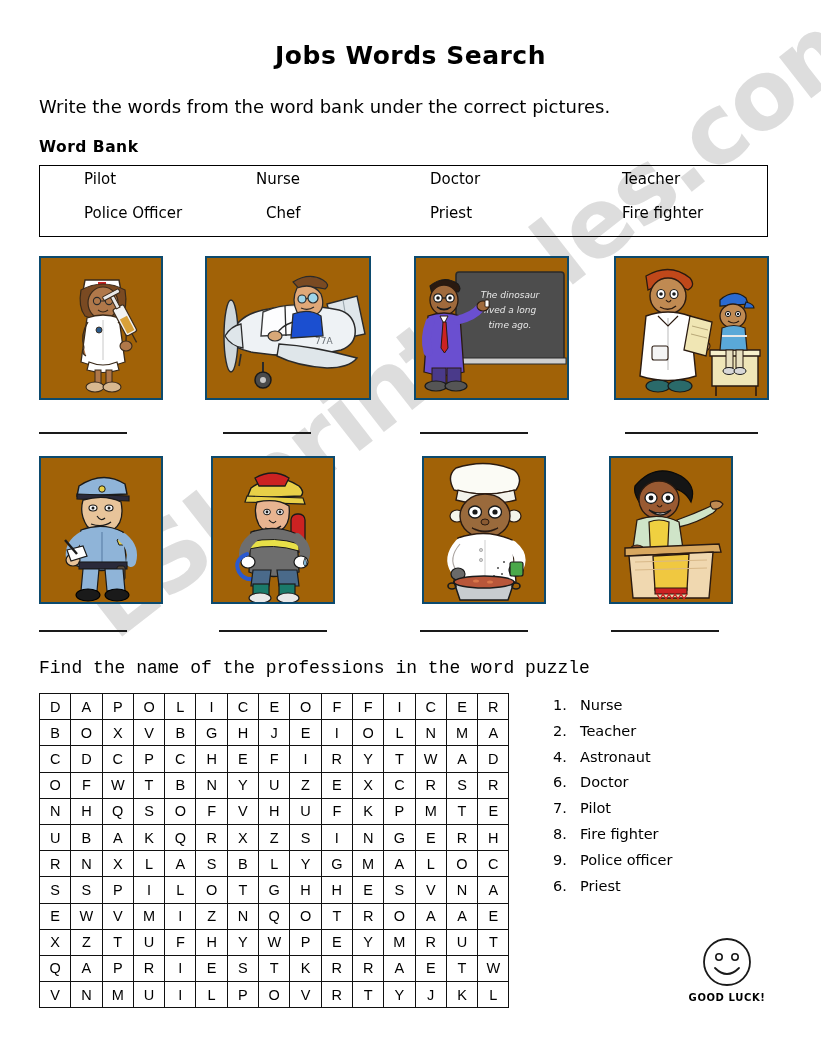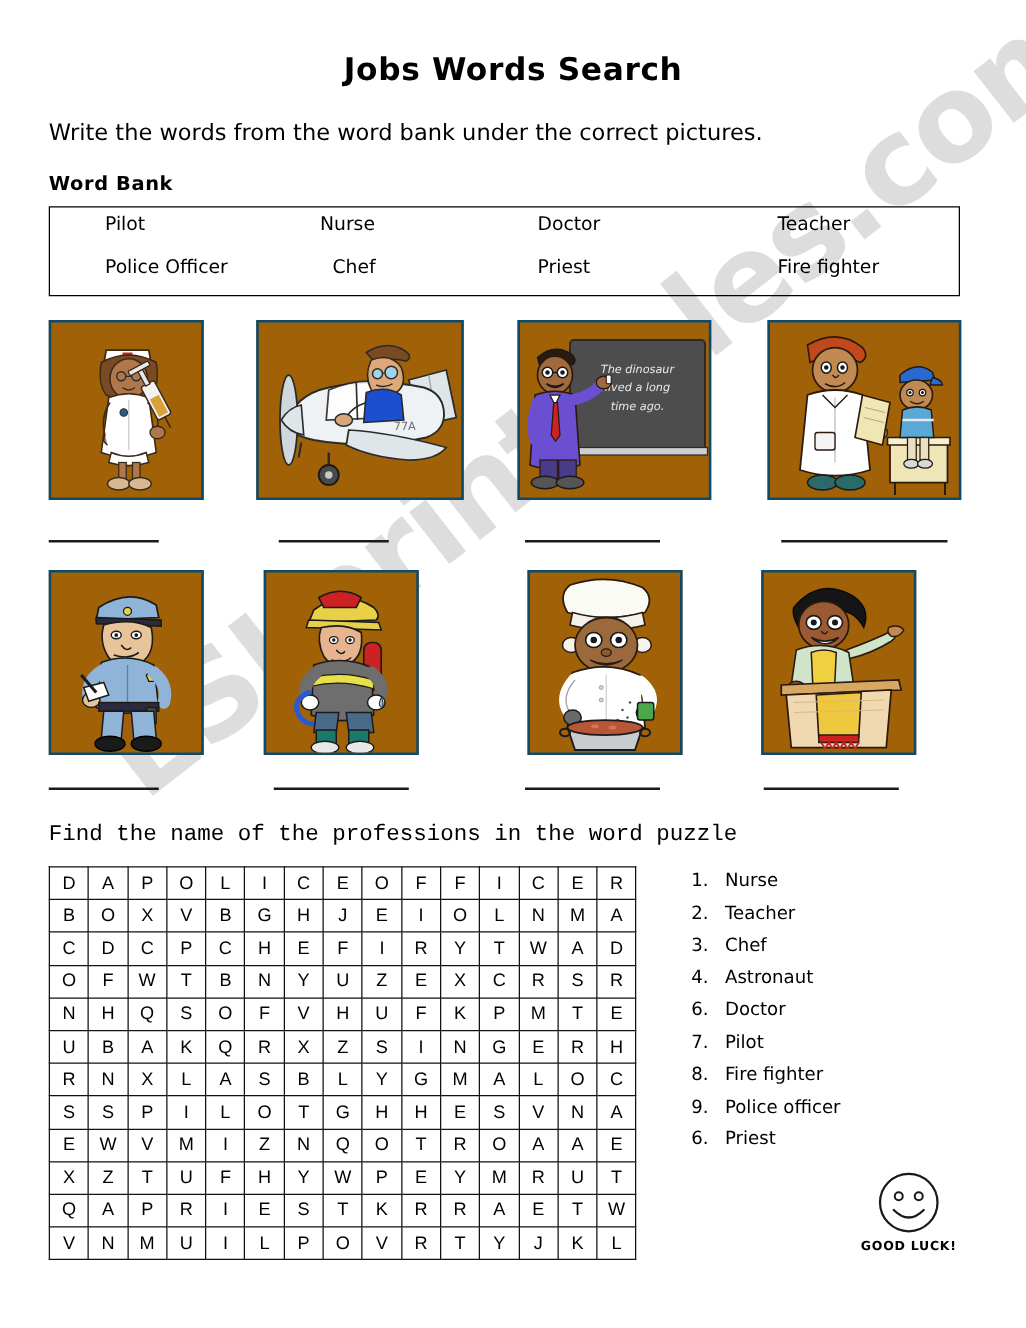--- a/index.html
+++ b/index.html
@@ -775,21 +775,20 @@
           <td>J</td>
           <td>K</td>
           <td>L</td>
         </tr>
       </tbody>
   </table>
 
   <div id="profession-list">
       <div class="prof-item"><span class="prof-num">1.</span><span>Nurse</span></div>
       <div class="prof-item"><span class="prof-num">2.</span><span>Teacher</span></div>
-      <div class="prof-item"><span class="prof-num">3.</span><span>Chef</span></div>
       <div class="prof-item"><span class="prof-num">4.</span><span>Astronaut</span></div>
       <div class="prof-item"><span class="prof-num">6.</span><span>Doctor</span></div>
       <div class="prof-item"><span class="prof-num">7.</span><span>Pilot</span></div>
       <div class="prof-item"><span class="prof-num">8.</span><span>Fire fighter</span></div>
       <div class="prof-item"><span class="prof-num">9.</span><span>Police officer</span></div>
       <div class="prof-item"><span class="prof-num">6.</span><span>Priest</span></div>
     </div>
 
   <div id="goodluck">
     <svg id="smiley" width="52" height="52" viewBox="0 0 52 52">

